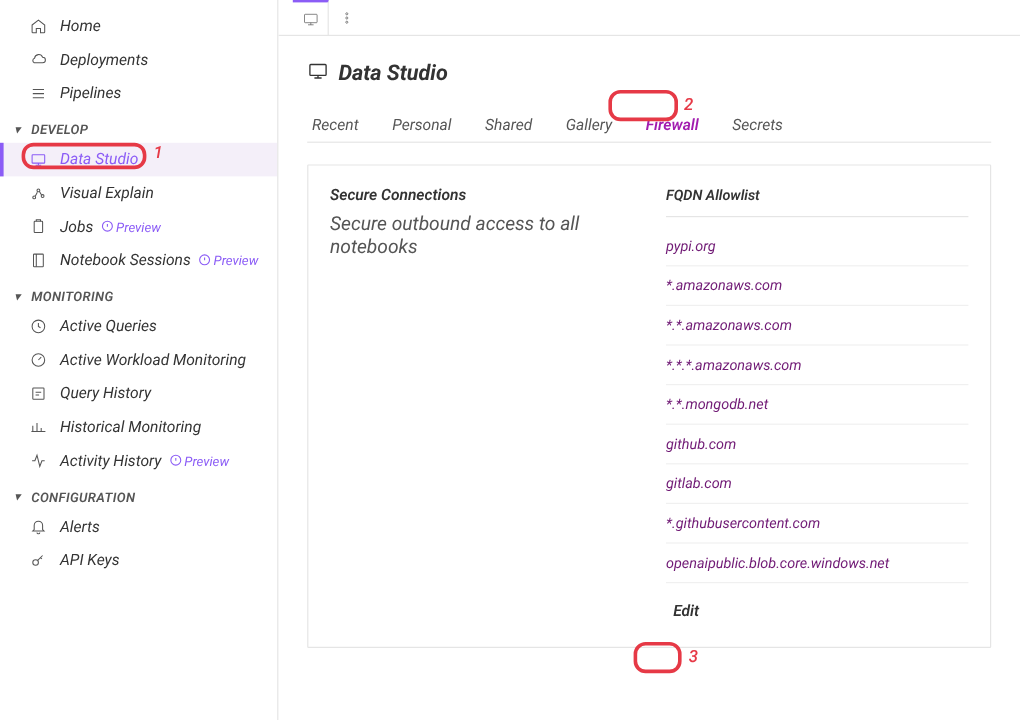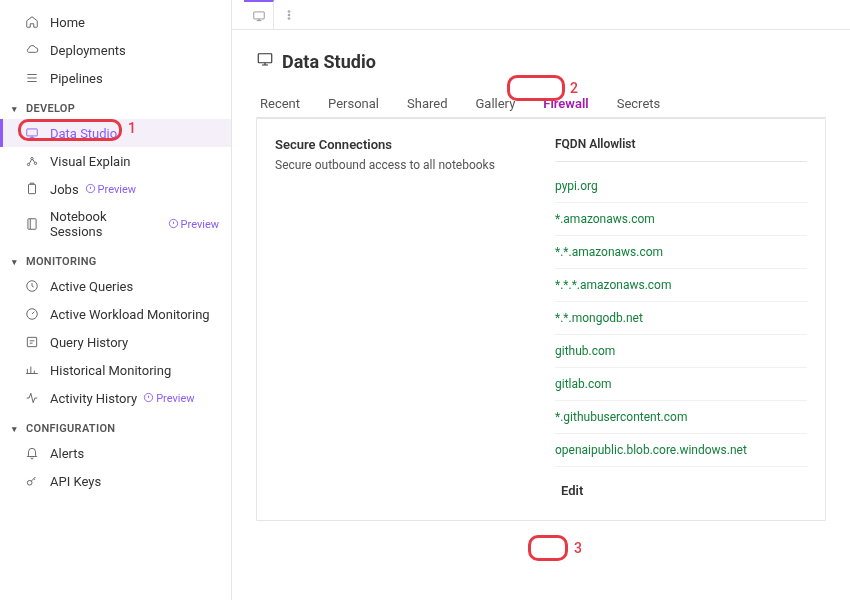--- a/index.html
+++ b/index.html
@@ -17,34 +17,34 @@
 .preview-badge svg { width:11px; height:11px; stroke:#8b5cf6; margin-right:2px; }
 .main { flex:1; display:flex; flex-direction:column; overflow:hidden; }
 .topbar { height:30px; border-bottom:1px solid #e5e5e5; display:flex; align-items:center; padding-left:12px; }
 .topbar .tab { width:30px; height:30px; border-right:1px solid #e5e5e5; display:flex; align-items:center; justify-content:center; }
 .topbar .tab.active { border-top:2px solid #8b5cf6; }
 .topbar .tab svg { width:14px; height:14px; stroke:#555; fill:none; }
 .content { padding:20px 24px; flex:1; overflow-y:auto; }
 .page-title { display:flex; align-items:center; font-size:18px; font-weight:700; margin-bottom:18px; }
 .page-title .icon { margin-right:8px; }
 .page-title .icon svg { width:18px; height:18px; stroke:#333; fill:none; stroke-width:1.5; }
-.tab-row { display:flex; border-bottom:1px solid #e5e5e5; gap:28px; padding-left:4px; }
+.tab-row { display:flex; border-bottom:1px solid #e5e5e5; margin-bottom:18px; gap:28px; padding-left:4px; }
 .tab-row .t { padding:6px 0; cursor:pointer; color:#555; font-size:13px; }
 .tab-row .t.active { color:#a21caf; font-weight:600; }
 .panel { border:1px solid #e5e5e5; border-radius:1px; padding:18px; display:flex; }
 .panel-left { width:280px; }
 .panel-left .ptitle { font-weight:600; font-size:13px; margin-bottom:6px; }
-.panel-left .pdesc { font-size:12px; color:#555; }
+.panel-left .pdesc { font-size:16px; color:#555; }
 .panel-right { flex:1; }
 .panel-right .rtitle { font-weight:600; font-size:12px; margin-bottom:8px; padding-bottom:10px; border-bottom:1px solid #e5e5e5; }
-.allow-row { padding:9px 0; border-bottom:1px solid #f0f0f0; font-size:12px; color:#15803d; }
+.allow-row { padding:9px 0; border-bottom:1px solid #f0f0f0; font-size:12px; color:#701a75; }
 .edit-btn { display:inline-block; margin-top:12px; font-size:13px; font-weight:600; cursor:pointer; padding:4px 6px; }
 .callout { position:absolute; border:3px solid #e63946; border-radius:10px; pointer-events:none; }
 .callout-num { position:absolute; color:#e63946; font-size:14px; font-weight:500; pointer-events:none; }
-.relwrap { position:relative; }
+.relwrap { position:relative;font-style:italic; }
 </style>
 </head>
 <body>
 
 <div class="sidebar relwrap">
   <div id="side-top">
       <div class="side-item">
         <span class="icon">
           <svg viewBox="0 0 24 24">
             <path d="M3 10l9-7 9 7v10a1 1 0 01-1 1h-5v-6h-6v6H4a1 1 0 01-1-1z"></path>

